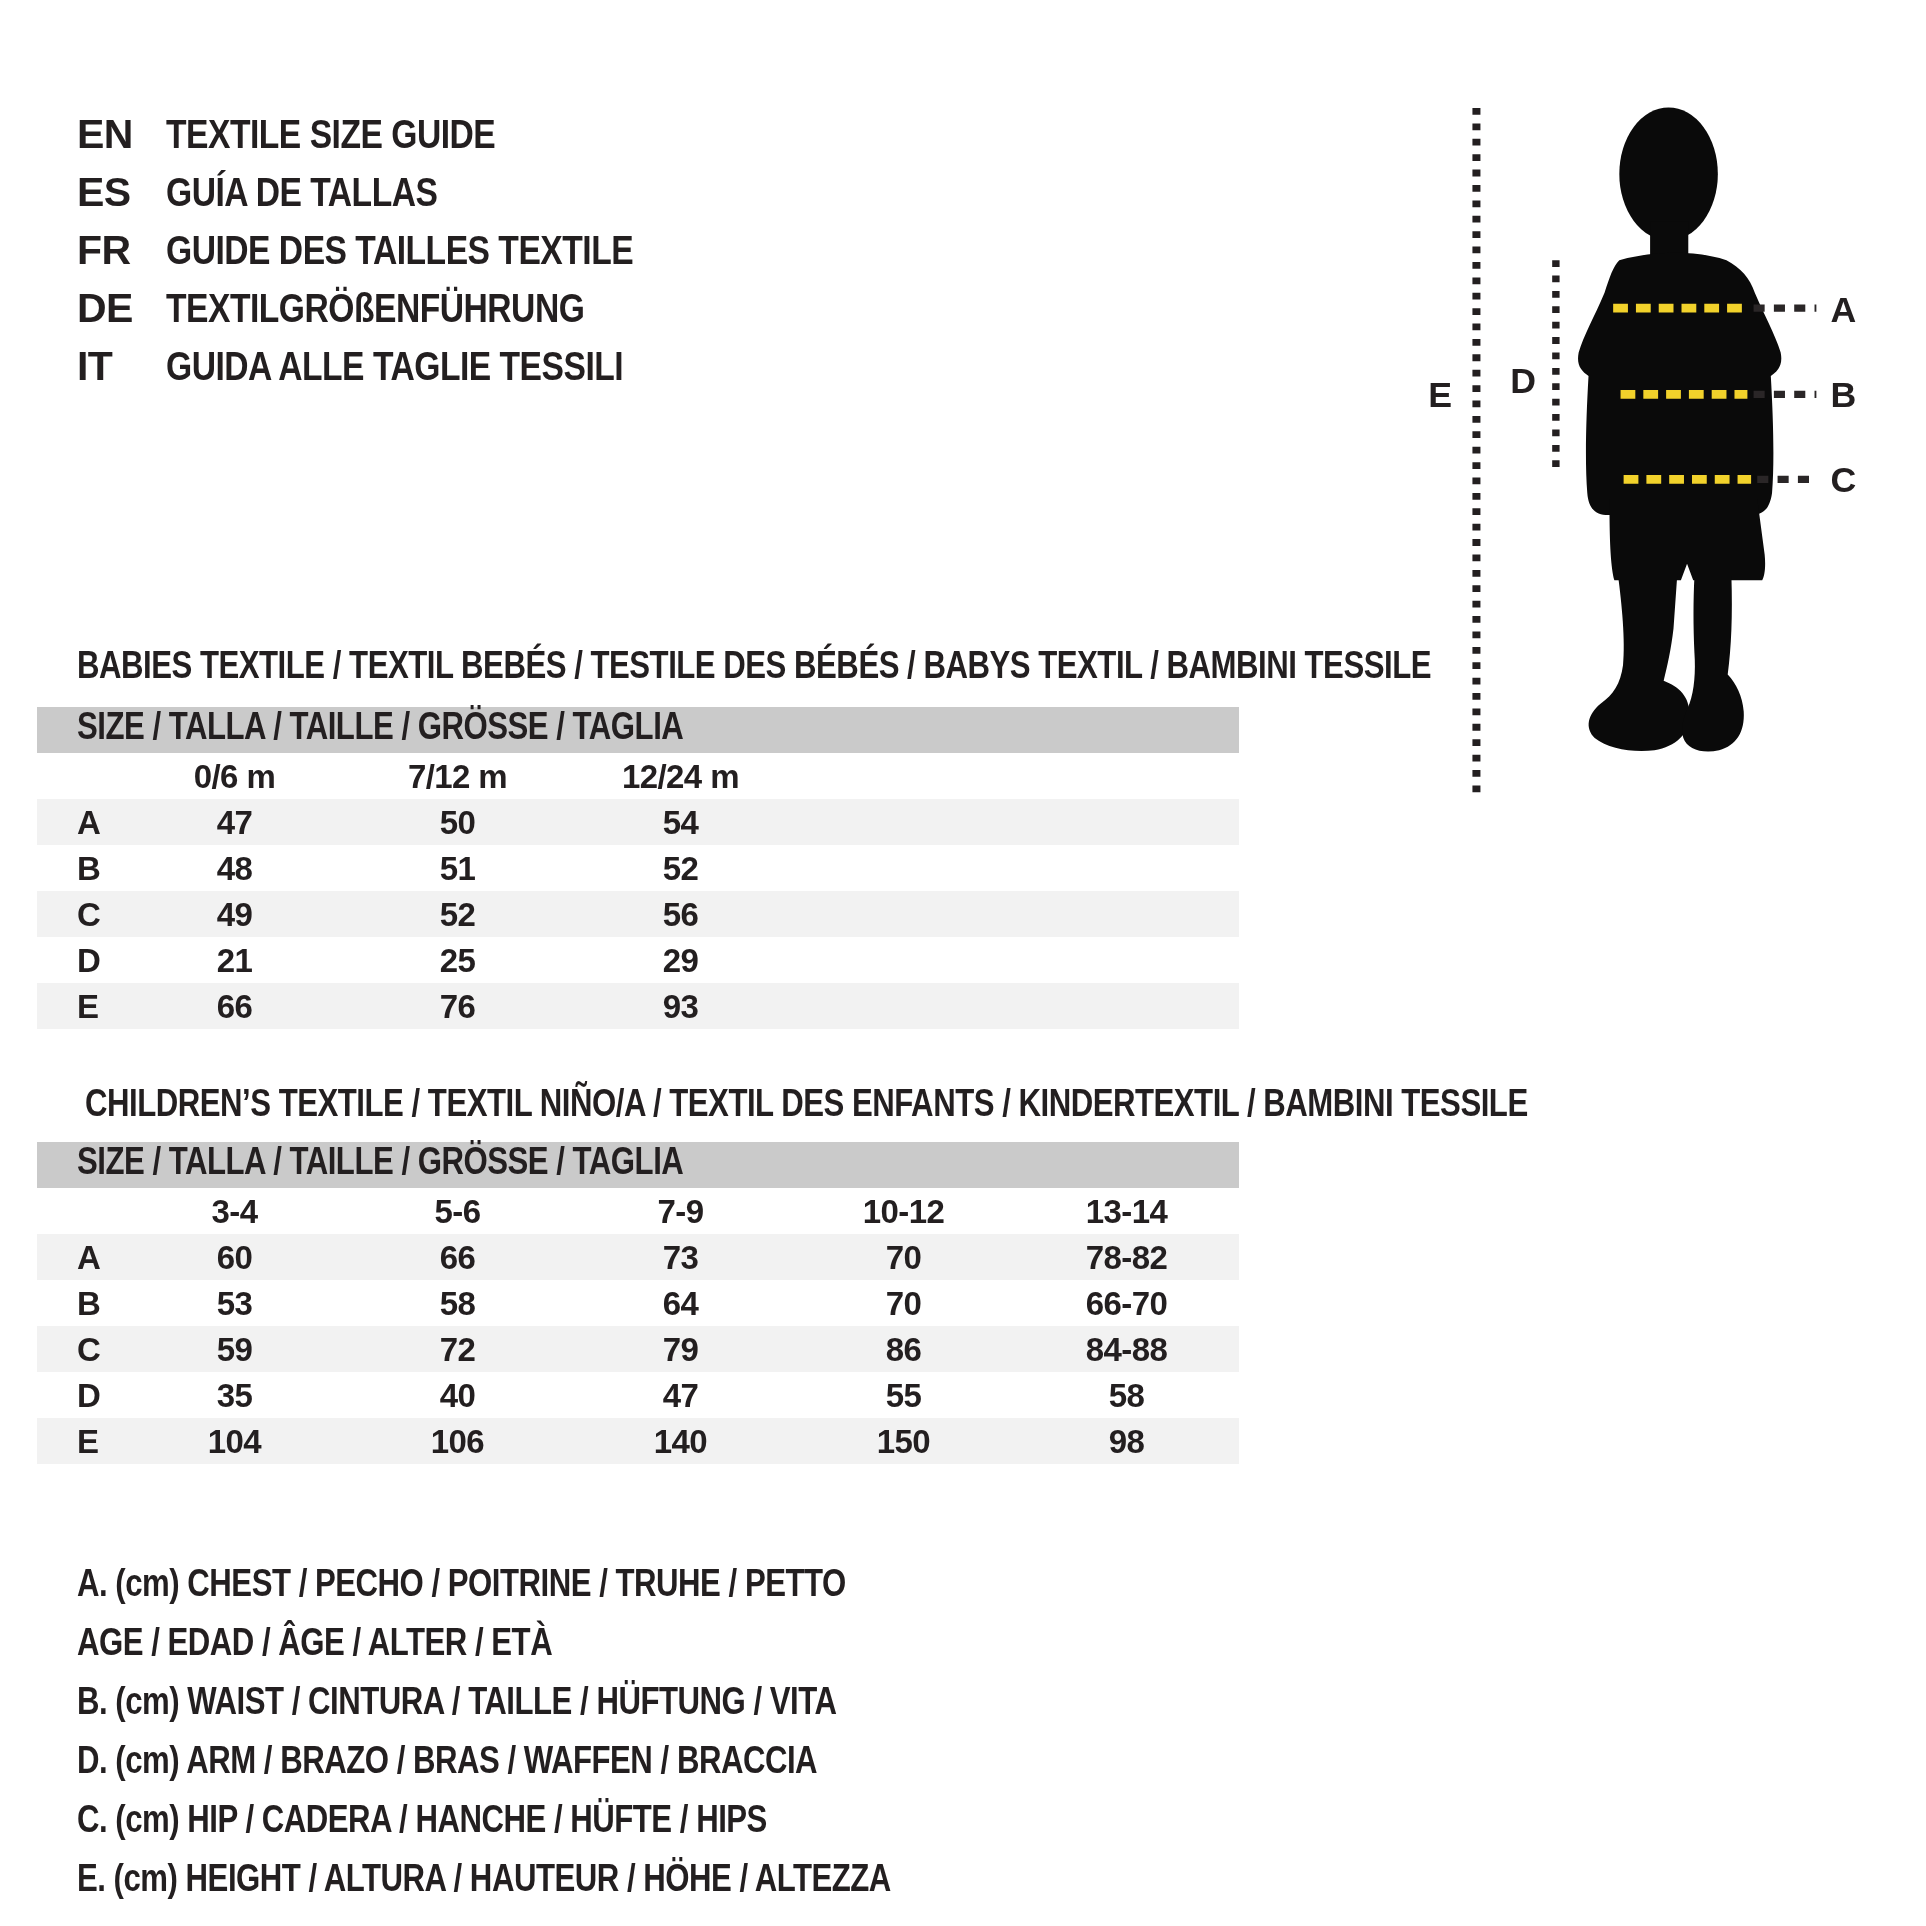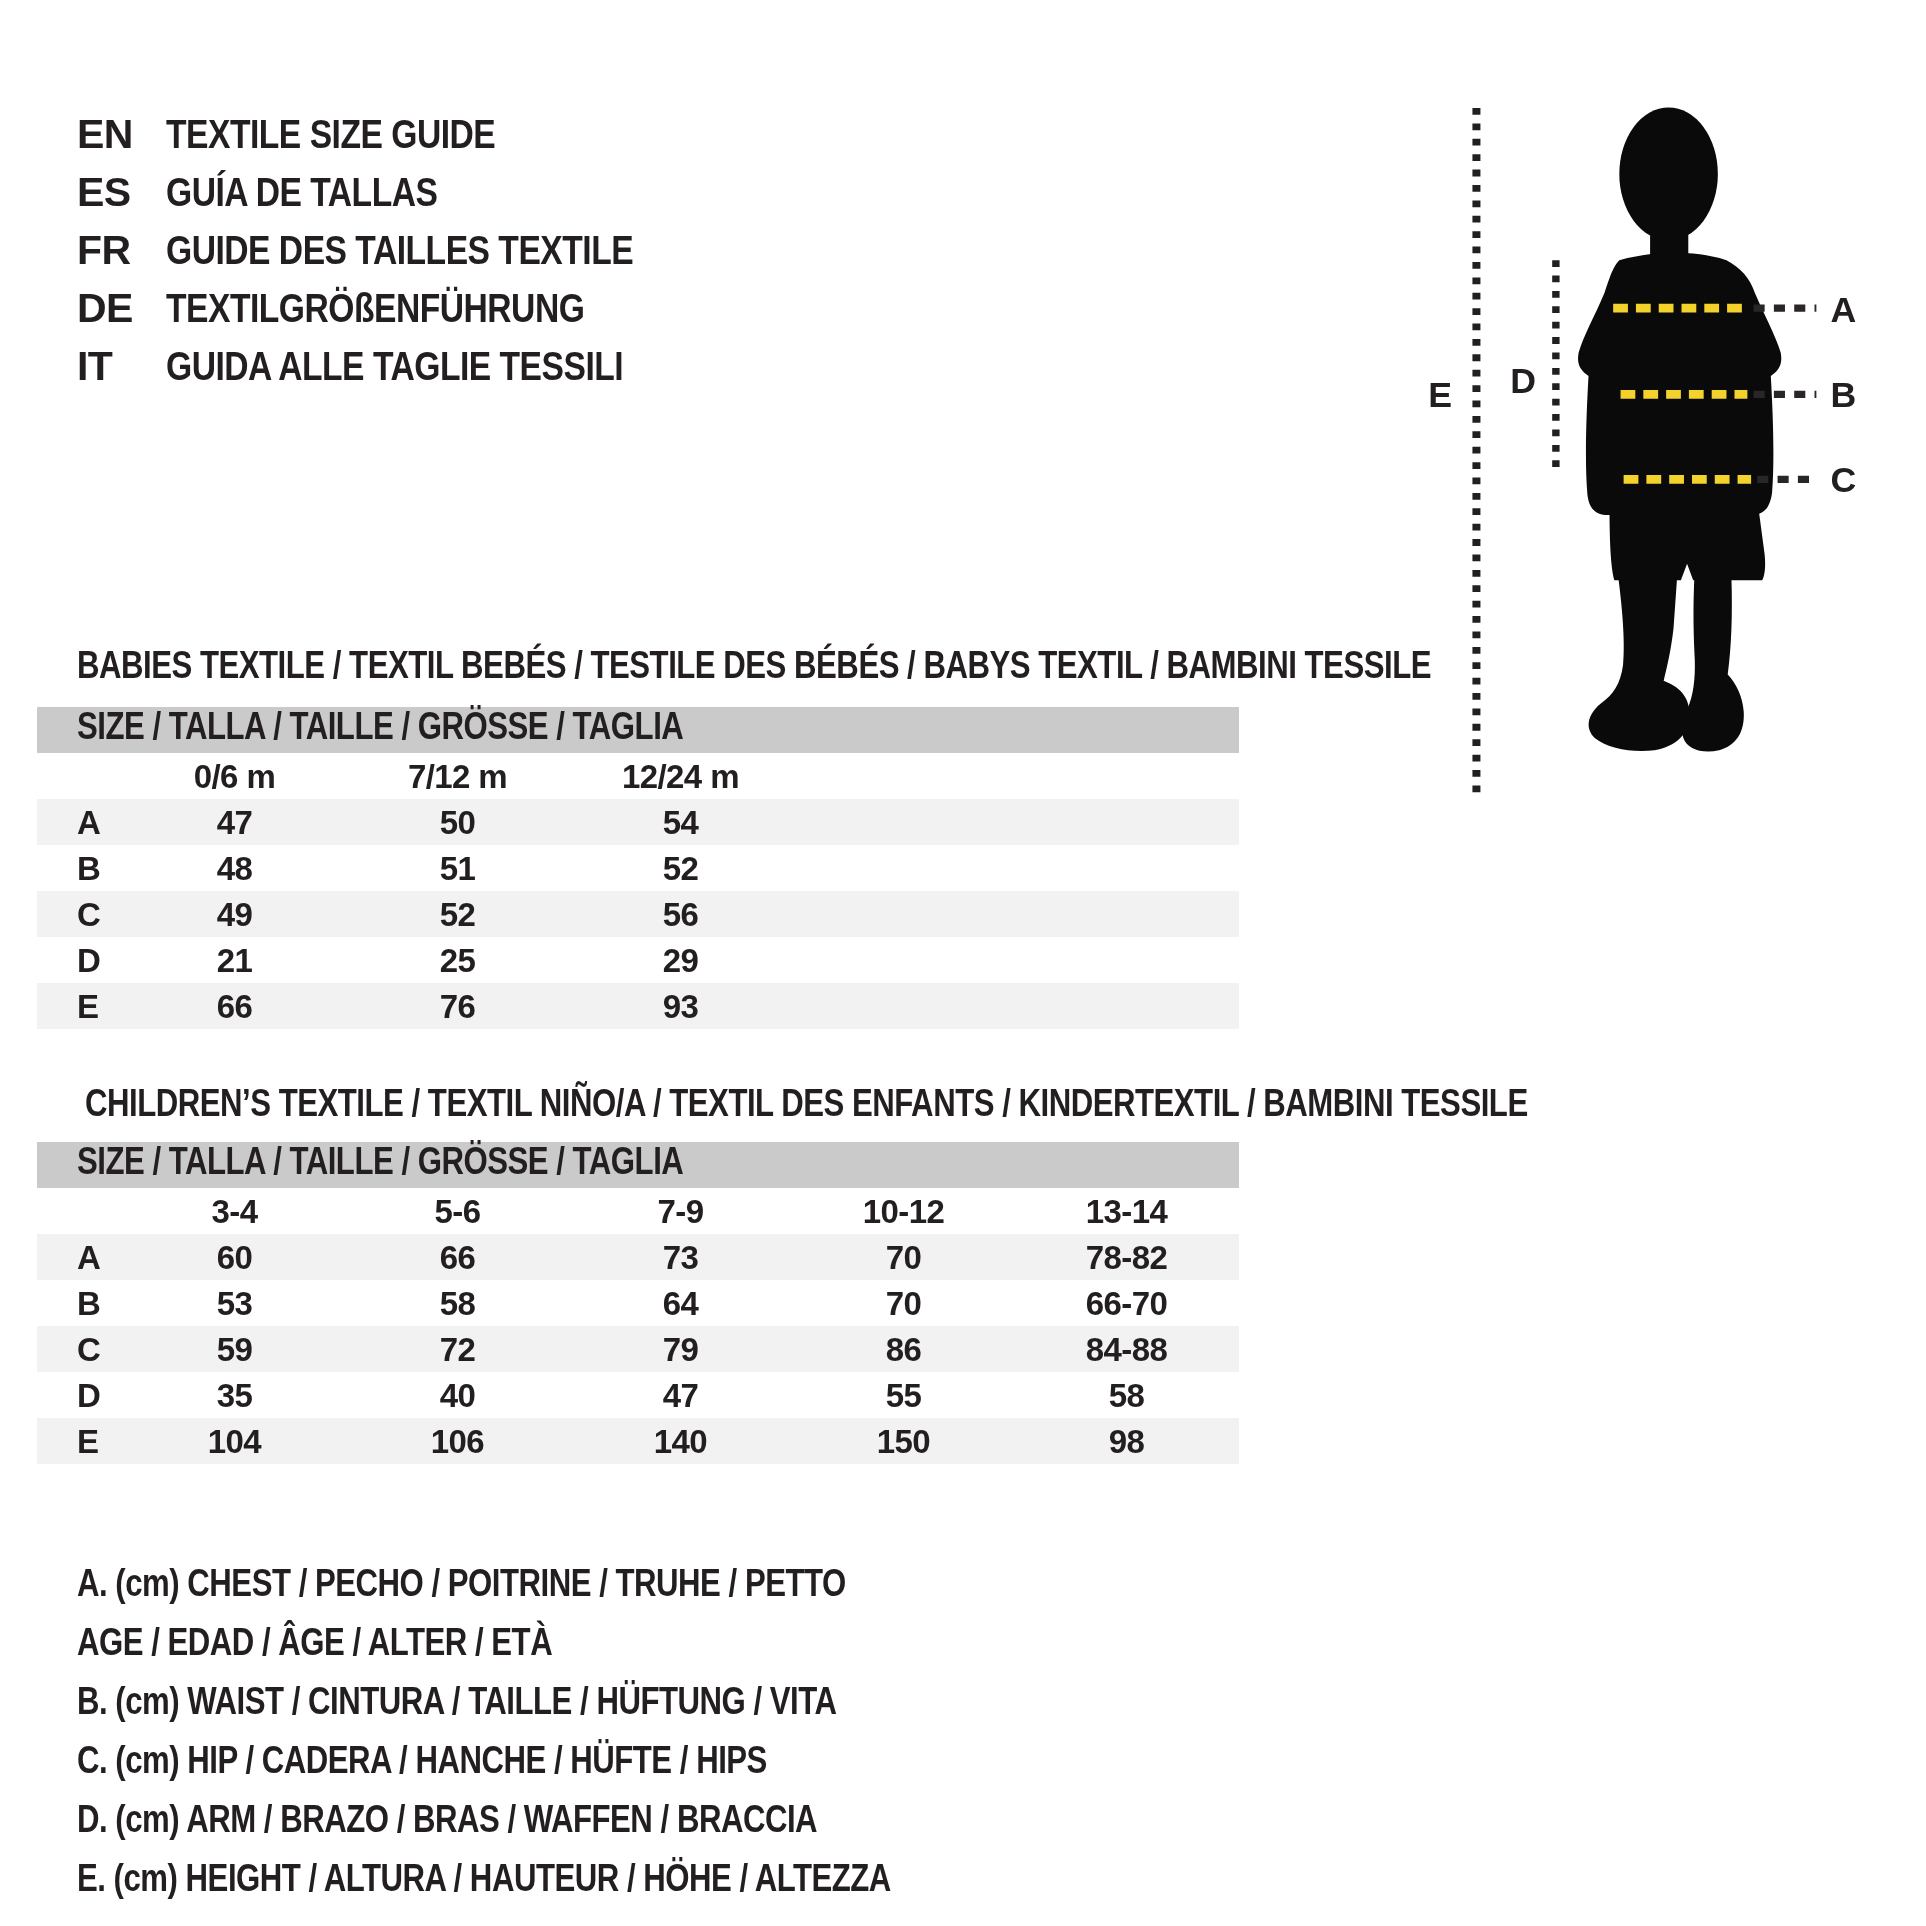--- a/index.html
+++ b/index.html
@@ -253,24 +253,24 @@
       <div class="legend-line">
         <span class="cond">A. (cm) CHEST / PECHO / POITRINE / TRUHE / PETTO</span>
       </div>
       <div class="legend-line">
         <span class="cond">AGE / EDAD / ÂGE / ALTER / ETÀ</span>
       </div>
       <div class="legend-line">
         <span class="cond">B. (cm) WAIST / CINTURA / TAILLE / HÜFTUNG / VITA</span>
       </div>
       <div class="legend-line">
+        <span class="cond">D. (cm) ARM / BRAZO / BRAS / WAFFEN / BRACCIA</span>
+      </div>
+      <div class="legend-line">
         <span class="cond">C. (cm) HIP / CADERA / HANCHE / HÜFTE / HIPS</span>
       </div>
       <div class="legend-line">
-        <span class="cond">D. (cm) ARM / BRAZO / BRAS / WAFFEN / BRACCIA</span>
-      </div>
-      <div class="legend-line">
         <span class="cond">E. (cm) HEIGHT / ALTURA / HAUTEUR / HÖHE / ALTEZZA</span>
       </div>
     </div>
 
 </div>
 
 
 </body></html>

